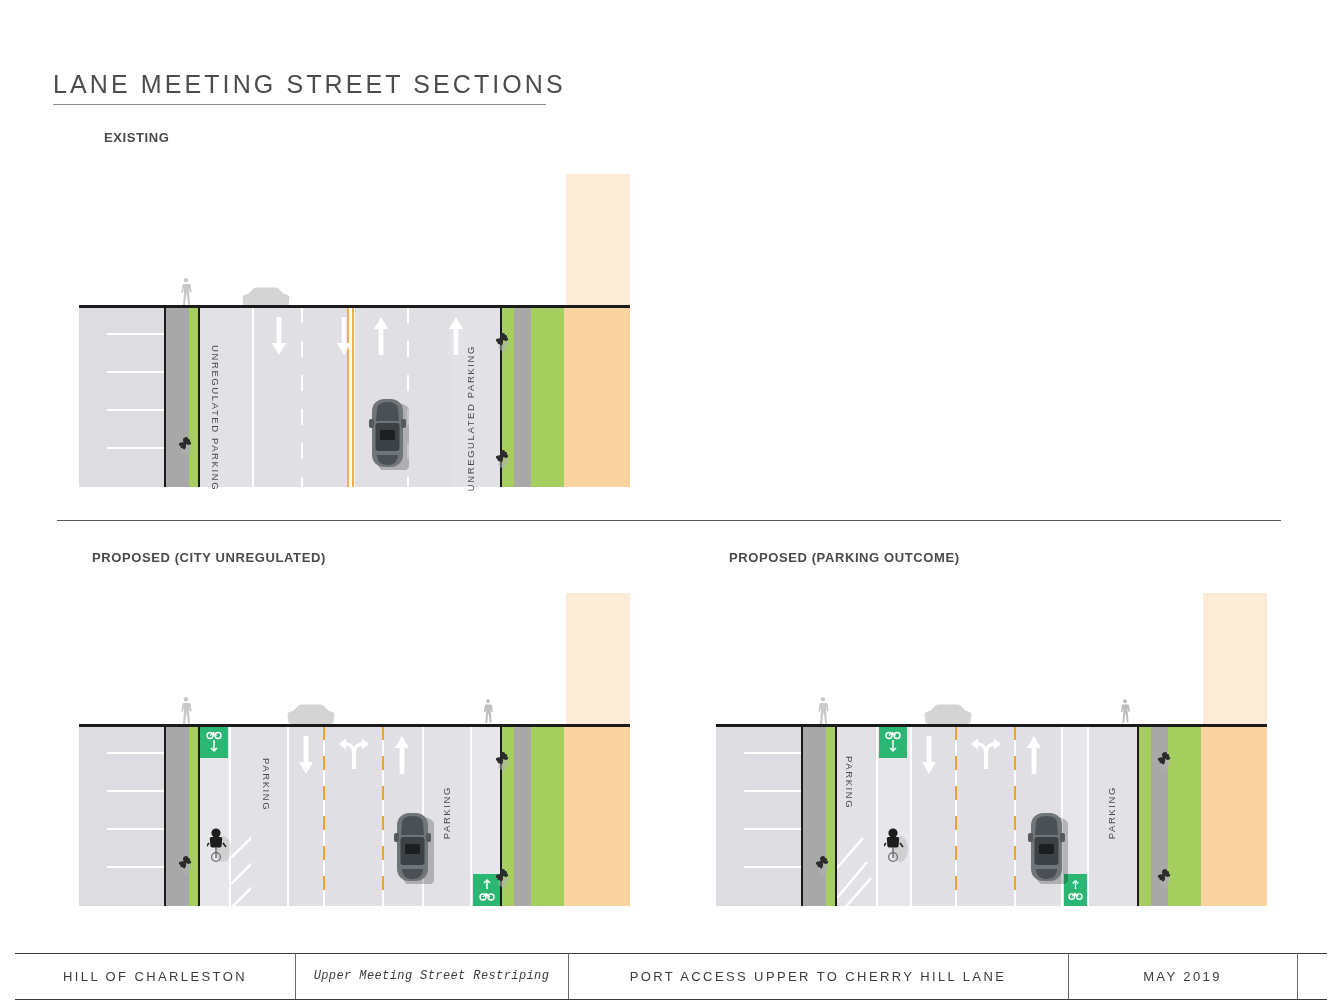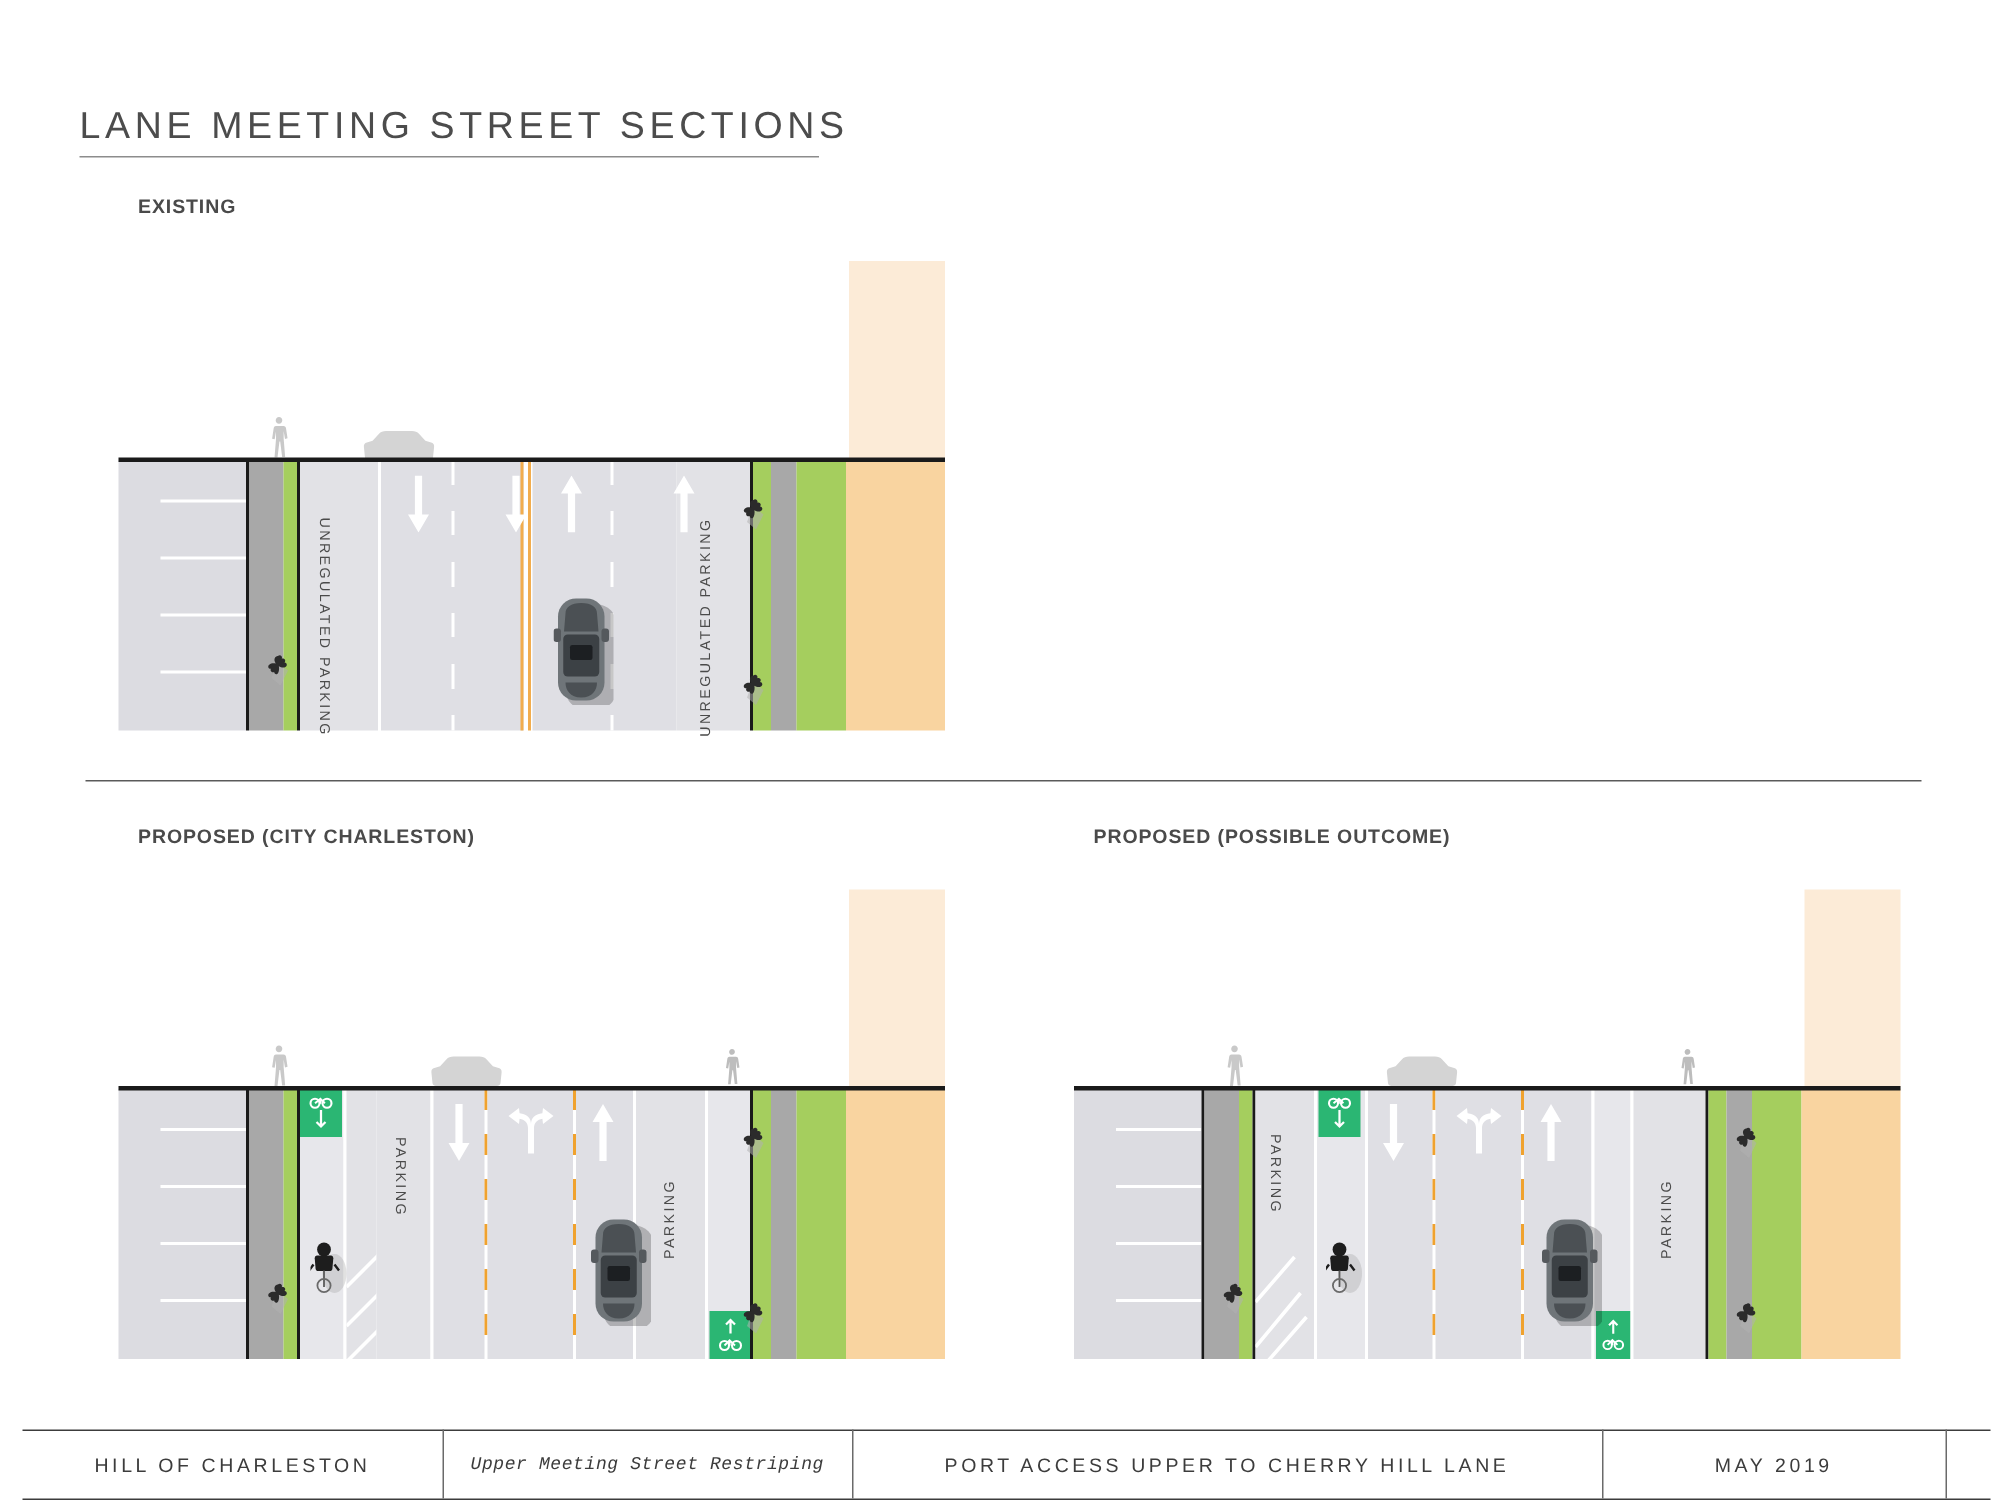--- a/index.html
+++ b/index.html
@@ -88,21 +88,21 @@
   .footer-sep{position:absolute;width:1px;background:#6a6a6a;}
 </style>
 </head>
 <body>
 
 <div class="page">
 
   <div class="title">LANE MEETING STREET SECTIONS</div>
   <div class="title-rule"></div>
 
-  <div class="sec-label" style="left:92px;top:130px;">EXISTING</div>
+  <div class="sec-label" style="left:104px;top:130px;">EXISTING</div>
 
   <div class="skyband" style="left:566px;top:174px;width:64px;height:133px;background:#fcebd7;"></div>
 
   <svg class="ico" style="left:178px;top:277px;" width="16" height="30" viewBox="0 0 16 30">
     <path fill="#c9c9c9" d="M8 1c1.3 0 2.2 1 2.2 2.2S9.3 5.5 8 5.5 5.8 4.5 5.8 3.3 6.7 1 8 1zm-3 6h6c1 0 1.6.7 1.7 1.6l1 6.6-1.7.4-.9-5.2v4.9l1 12.4h-2l-1.3-10.4h-.5L7 28h-2l1-12.4v-5l-.9 5.3-1.7-.4 1-6.6C4.5 7.8 5 7 6 7z"></path>
   </svg>
   <svg class="ico" style="left:239px;top:286px;" width="54" height="22" viewBox="0 0 54 22">
     <path fill="#d4d4d4" d="M8 21c-2 0-3.5-.4-3.7-2.2L3.6 12c-.2-1.6.6-2.6 2-3l3.8-1.2 4.3-4.6C14.7 2 16.4 1.4 18.4 1.4h17.2c2 0 3.7.6 4.7 1.8l4.3 4.6L48.4 9c1.4.4 2.2 1.4 2 3l-.7 6.8C49.5 20.6 48 21 46 21z"></path>
   </svg>
 
@@ -178,21 +178,21 @@
     </svg>
     <svg class="ico" style="left:413px;top:141px;" width="22" height="24" viewBox="0 0 22 24">
       <path d="M10 6l7 6-5 10-6-5z" fill="#b0b0b0" opacity=".55"></path>
       <path fill="#2b2b2b" d="M10.3 2.3c1.4-1.1 3.2.2 2.6 1.8 1.7-.6 3 1.2 1.8 2.5 1.7.1 2.1 2.3.6 3-1.4.7-3 .2-4.4-.5.3 1.6.2 3.2-.5 4.5-.7 1.4-2.6 1-2.6-.6-1.4.8-3-.7-2.2-2.1-1.6.2-2.4-1.8-1.1-2.8C5.8 7 7.4 7 8.8 7.3 7.9 6 7.6 4.3 8.5 3.2c.6-.8 1.6-.8 1.8-.9z"></path>
     </svg>
   </div>
   <div class="groundline" style="left:79px;top:305px;width:551px;"></div>
 
   <div class="divider" style="left:57px;top:520px;width:1224px;"></div>
 
-  <div class="sec-label" style="left:92px;top:550px;">PROPOSED (CITY CHARLESTON)</div>
+  <div class="sec-label" style="left:92px;top:550px;">PROPOSED (CITY UNREGULATED)</div>
 
   <div class="skyband" style="left:566px;top:593px;width:64px;height:133px;background:#fcebd7;"></div>
 
   <svg class="ico" style="left:178px;top:696px;" width="16" height="30" viewBox="0 0 16 30">
     <path fill="#c9c9c9" d="M8 1c1.3 0 2.2 1 2.2 2.2S9.3 5.5 8 5.5 5.8 4.5 5.8 3.3 6.7 1 8 1zm-3 6h6c1 0 1.6.7 1.7 1.6l1 6.6-1.7.4-.9-5.2v4.9l1 12.4h-2l-1.3-10.4h-.5L7 28h-2l1-12.4v-5l-.9 5.3-1.7-.4 1-6.6C4.5 7.8 5 7 6 7z"></path>
   </svg>
   <svg class="ico" style="left:284px;top:703px;" width="54" height="22" viewBox="0 0 54 22">
     <path fill="#d4d4d4" d="M8 21c-2 0-3.5-.4-3.7-2.2L3.6 12c-.2-1.6.6-2.6 2-3l3.8-1.2 4.3-4.6C14.7 2 16.4 1.4 18.4 1.4h17.2c2 0 3.7.6 4.7 1.8l4.3 4.6L48.4 9c1.4.4 2.2 1.4 2 3l-.7 6.8C49.5 20.6 48 21 46 21z"></path>
   </svg>
   <svg class="ico" style="left:481px;top:697px;" width="14" height="29" viewBox="0 0 16 30">
@@ -303,21 +303,21 @@
       <path d="M10 6l7 6-5 10-6-5z" fill="#b0b0b0" opacity=".55"></path>
       <path fill="#2b2b2b" d="M10.3 2.3c1.4-1.1 3.2.2 2.6 1.8 1.7-.6 3 1.2 1.8 2.5 1.7.1 2.1 2.3.6 3-1.4.7-3 .2-4.4-.5.3 1.6.2 3.2-.5 4.5-.7 1.4-2.6 1-2.6-.6-1.4.8-3-.7-2.2-2.1-1.6.2-2.4-1.8-1.1-2.8C5.8 7 7.4 7 8.8 7.3 7.9 6 7.6 4.3 8.5 3.2c.6-.8 1.6-.8 1.8-.9z"></path>
     </svg>
     <svg class="ico" style="left:413px;top:141px;" width="22" height="24" viewBox="0 0 22 24">
       <path d="M10 6l7 6-5 10-6-5z" fill="#b0b0b0" opacity=".55"></path>
       <path fill="#2b2b2b" d="M10.3 2.3c1.4-1.1 3.2.2 2.6 1.8 1.7-.6 3 1.2 1.8 2.5 1.7.1 2.1 2.3.6 3-1.4.7-3 .2-4.4-.5.3 1.6.2 3.2-.5 4.5-.7 1.4-2.6 1-2.6-.6-1.4.8-3-.7-2.2-2.1-1.6.2-2.4-1.8-1.1-2.8C5.8 7 7.4 7 8.8 7.3 7.9 6 7.6 4.3 8.5 3.2c.6-.8 1.6-.8 1.8-.9z"></path>
     </svg>
   </div>
   <div class="groundline" style="left:79px;top:724px;width:551px;"></div>
 
-  <div class="sec-label" style="left:729px;top:550px;">PROPOSED (POSSIBLE OUTCOME)</div>
+  <div class="sec-label" style="left:729px;top:550px;">PROPOSED (PARKING OUTCOME)</div>
 
   <div class="skyband" style="left:1203px;top:593px;width:64px;height:133px;background:#fcebd7;"></div>
 
   <svg class="ico" style="left:815px;top:696px;" width="16" height="30" viewBox="0 0 16 30">
     <path fill="#c9c9c9" d="M8 1c1.3 0 2.2 1 2.2 2.2S9.3 5.5 8 5.5 5.8 4.5 5.8 3.3 6.7 1 8 1zm-3 6h6c1 0 1.6.7 1.7 1.6l1 6.6-1.7.4-.9-5.2v4.9l1 12.4h-2l-1.3-10.4h-.5L7 28h-2l1-12.4v-5l-.9 5.3-1.7-.4 1-6.6C4.5 7.8 5 7 6 7z"></path>
   </svg>
   <svg class="ico" style="left:921px;top:703px;" width="54" height="22" viewBox="0 0 54 22">
     <path fill="#d4d4d4" d="M8 21c-2 0-3.5-.4-3.7-2.2L3.6 12c-.2-1.6.6-2.6 2-3l3.8-1.2 4.3-4.6C14.7 2 16.4 1.4 18.4 1.4h17.2c2 0 3.7.6 4.7 1.8l4.3 4.6L48.4 9c1.4.4 2.2 1.4 2 3l-.7 6.8C49.5 20.6 48 21 46 21z"></path>
   </svg>
   <svg class="ico" style="left:1118px;top:697px;" width="14" height="29" viewBox="0 0 16 30">

